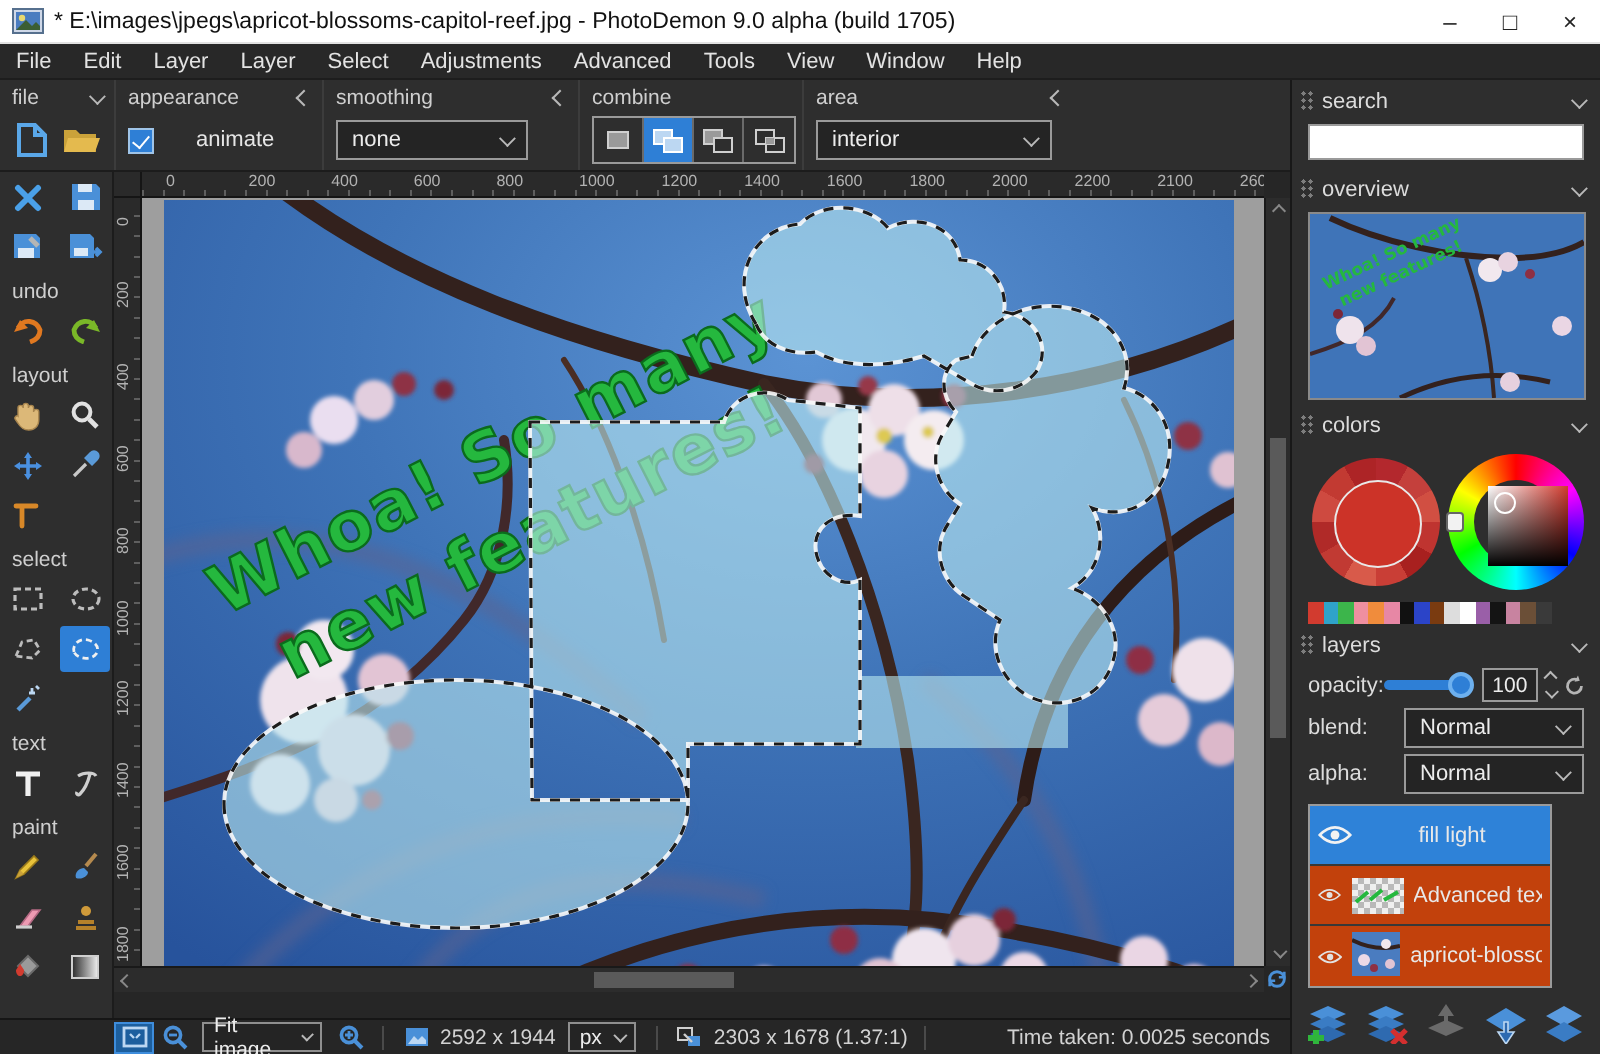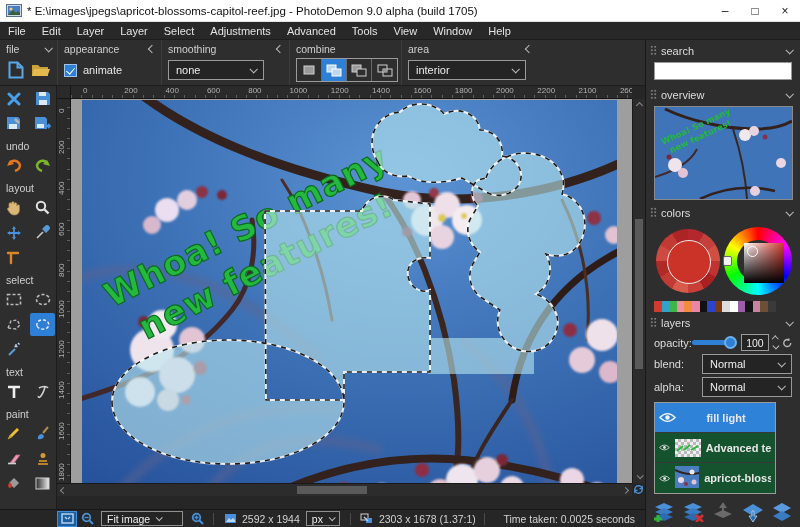--- a/index.html
+++ b/index.html
@@ -30,21 +30,21 @@
   .caret.up    { transform:rotate(225deg); }
   .caret.dark  { border-color:#888; }
 
   
   .optionsbar { position:absolute; left:0; top:40px; width:645px; height:46px; background:#2e2e2e;
     border-bottom:1px solid #1c1c1c; display:flex; }
   .filecol { width:57px; height:100%; }
   .sec-head { height:16px; display:flex; align-items:center; padding:2px 6px 0 6px;
     font-size:10.5px; color:#cfcfcf; }
   .sec-head .caret { margin-left:auto; }
-  .sec-body { height:28px; display:flex; align-items:center; padding:0 6px; }
+  .sec-body { height:28px; display:flex; align-items:center; padding:0 6px;gap:15px; }
   .osec { border-left:1px solid #3c3c3c; height:100%; }
   .osec.appearance { width:104px; } .osec.combine { width:112px; }
   .osec.smoothing { width:128px; } .osec.area { width:137px; }
   .toolico { width:24px; height:24px; display:flex; align-items:center; justify-content:center; }
   .checkbox { width:13px; height:13px; background:#2e7fd6; border:1px solid #9fc4e8;
     position:relative; margin-right:6px; }
   .checkbox:after { content:""; position:absolute; left:3px; top:1px; width:4px; height:7px;
     border-right:1.8px solid #fff; border-bottom:1.8px solid #fff; transform:rotate(40deg); }
   .optlabel { font-size:11px; color:#e6e6e6; }
   .btngroup { display:flex; border:1px solid #9a9a9a; }
@@ -141,21 +141,21 @@
   .lay-row { display:flex; align-items:center; margin:3px 8px 0 8px; font-size:11px; color:#dcdcdc; }
   .lay-row .rl { width:44px; }
   .slider { width:44px; height:5px; background:#2e7fd6; border-radius:3px; position:relative; }
   .slider .knob { position:absolute; right:-6px; top:-4px; width:13px; height:13px; border-radius:50%;
     background:#2e7fd6; border:2px solid #6db0ee; }
   .numbox { width:32px; height:17px; border:1px solid #9a9a9a; background:#242424; color:#ececec;
     font-size:10.5px; display:flex; align-items:center; justify-content:center; margin-left:10px; }
   .stepper { display:flex; flex-direction:column; justify-content:center; gap:2px; margin-left:4px; }
   .stepper .caret { width:4.5px; height:4.5px; }
   .dd.flexfill { flex:1; margin-left:4px;gap:15px; }
-  .layerlist { margin:5px 24px 0 8px; border:1px solid #9a9a9a; background:#14532d;font-weight:bold; }
+  .layerlist { margin:5px 24px 0 8px; border:1px solid #9a9a9a; background:#c2410c; }
   .layer { height:30px; display:flex; align-items:center; padding:0 4px; gap:5px;
     border-bottom:1px solid #383838; font-size:11px; color:#e8e8e8; }
   .layer:last-child { border-bottom:none; }
   .layer.sel { background:#2e82d8; }
   .layer .name { white-space:nowrap; overflow:hidden; }
   .layer.center .name { margin:0 auto; }
   .thumb-checker { width:30px; height:18px;
     background:repeating-conic-gradient(#b9b9b9 0 25%,#efefef 0 50%); background-size:6px 6px;
     display:flex; align-items:center; justify-content:center; }
   .rp-toolbar { margin-top:6px; display:flex; justify-content:space-evenly; align-items:center; height:24px; }
@@ -653,21 +653,21 @@
           <path d="M4,4 L6,6 M9,4 L7,6" stroke="#bcd7f2" stroke-width="1.2"></path>
         </svg>
     </span>
     <span class="sb-ico">
       <svg width="13" height="13" viewBox="0 0 13 13">
           <circle cx="5.5" cy="5.5" r="3.8" fill="none" stroke="#4a90d8" stroke-width="1.8"></circle>
           <path d="M8.5,8.5 L12,12" stroke="#4a90d8" stroke-width="2"></path>
           <path d="M3.5,5.5 h4" stroke="#4a90d8" stroke-width="1.4"></path>
         </svg>
     </span>
-    <span class="sb-dd" style="width:82px;">
+    <span class="sb-dd" style="width:60px;">
       <span>Fit image</span>
       <span class="caret down"></span>
     </span>
     <span class="sb-ico">
       <svg width="13" height="13" viewBox="0 0 13 13">
           <circle cx="5.5" cy="5.5" r="3.8" fill="none" stroke="#4a90d8" stroke-width="1.8"></circle>
           <path d="M8.5,8.5 L12,12" stroke="#4a90d8" stroke-width="2"></path>
           <path d="M3.5,5.5 h4 M5.5,3.5 v4" stroke="#4a90d8" stroke-width="1.4"></path>
         </svg>
     </span>

